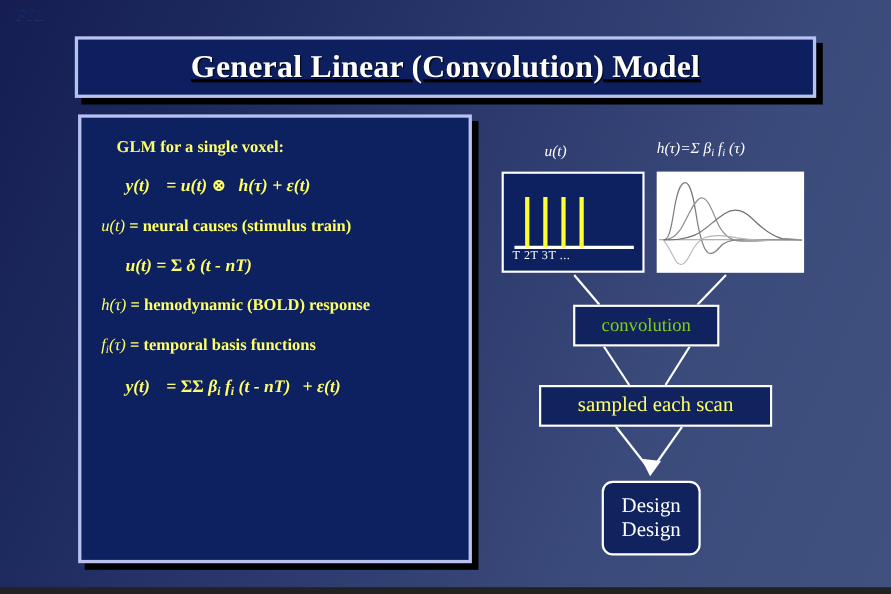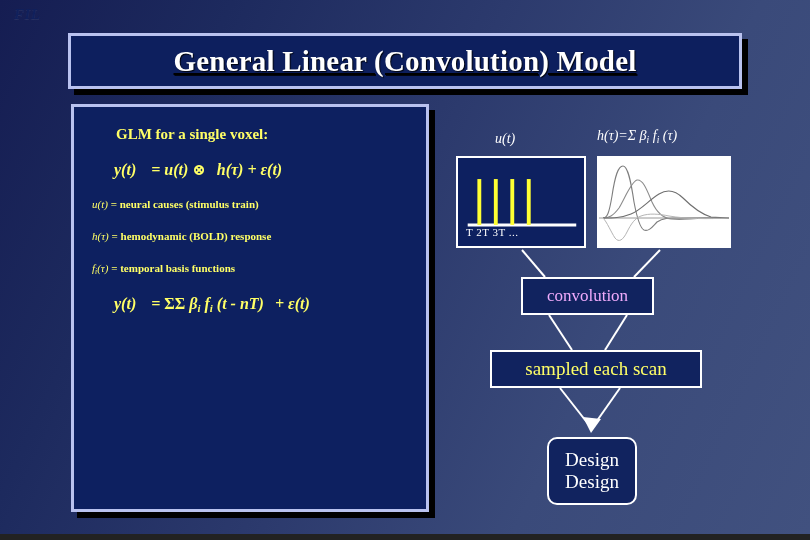--- a/index.html
+++ b/index.html
@@ -88,30 +88,30 @@
   }
   .eq {
     color: #ffff66;
     font-family: "Liberation Serif", "DejaVu Serif", serif;
     white-space: nowrap;
     line-height: 1;
   }
   .eq-head {
     font-size: 15px;
     font-weight: bold;
-    margin: 8px 0 0 28px;
+    margin: 8px 0 0 18px;
   }
   .eq-indent {
     font-size: 16px;
     font-style: italic;
     margin: 20px 0 0 26px;
     font-weight: bold;
   }
   .eq-flush {
-    font-size: 11px;
+    font-size: 15px;
     font-weight: bold;
     margin: 21px 0 0 4px;
   }
   .eq-flush .it { font-style: italic; font-weight: normal; }
   .eq-indent .rm { font-style: normal; }
   .eq-final {
     font-size: 16px;
     font-weight: bold;
     margin: 25px 0 0 34px;
     font-style: italic;
@@ -189,21 +189,21 @@
     justify-content: center;
     font-family: "Liberation Serif", "DejaVu Serif", serif;
   }
   #convolution-box {
     left: 521px;
     top: 277px;
     width: 133px;
     height: 38px;
   }
   #convolution-box .flow-text {
-    color: #f0abfc;
+    color: #84cc16;
     font-size: 17px;
   }
   #sampled-box {
     left: 490px;
     top: 350px;
     width: 212px;
     height: 38px;
   }
   #sampled-box .flow-text {
     color: #ffff66;
@@ -241,20 +241,23 @@
     <div class="eq eq-head">GLM for a single voxel:</div>
 
     <div class="eq eq-indent">
       y(t)<span class="sp2"></span>= u(t) <span class="rm">⊗</span><span class="sp"></span> h(τ) + ε(t)
     </div>
 
     <div class="eq eq-flush">
       <span class="it">u(t)</span> = neural causes (stimulus train)
     </div>
 
+    <div class="eq eq-indent">
+      u(t) = <span class="rm">Σ</span> δ (t - nT)
+    </div>
 
     <div class="eq eq-flush">
       <span class="it">h(τ)</span> = hemodynamic (BOLD) response
     </div>
 
 
     <div class="eq eq-flush">
       <span class="it">f<span class="sub">i</span>(τ)</span> = temporal basis functions
     </div>
 

